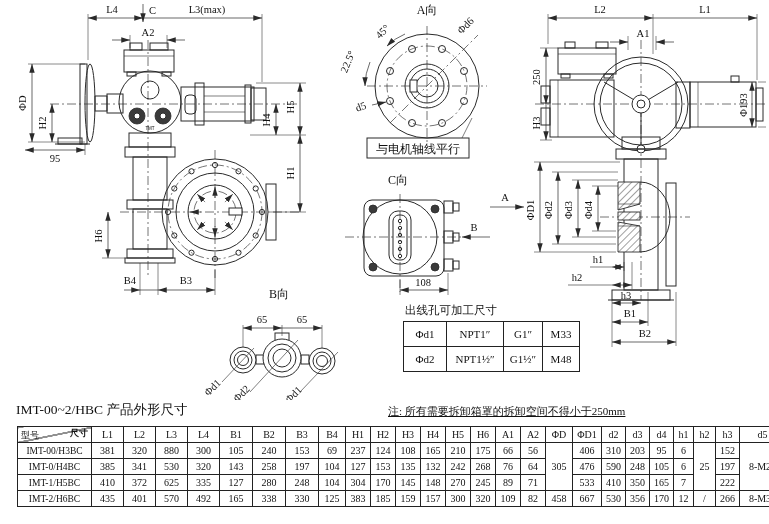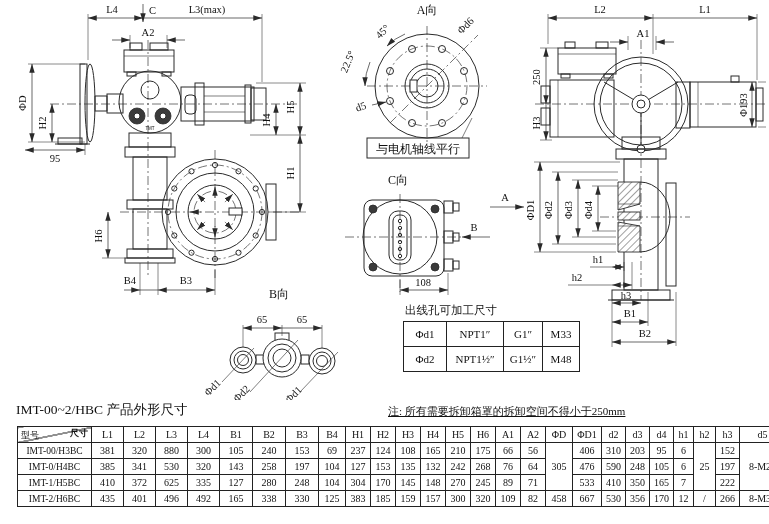--- a/index.html
+++ b/index.html
@@ -560,21 +560,21 @@
           <td>410</td>
           <td>350</td>
           <td>165</td>
           <td>7</td>
           <td>222</td>
         </tr>
         <tr>
           <td class="model">IMT-2/H6BC</td>
           <td>435</td>
           <td>401</td>
-          <td>496</td>
+          <td>570</td>
           <td>492</td>
           <td>165</td>
           <td>338</td>
           <td>330</td>
           <td>125</td>
           <td>383</td>
           <td>185</td>
           <td>159</td>
           <td>157</td>
           <td>300</td>

